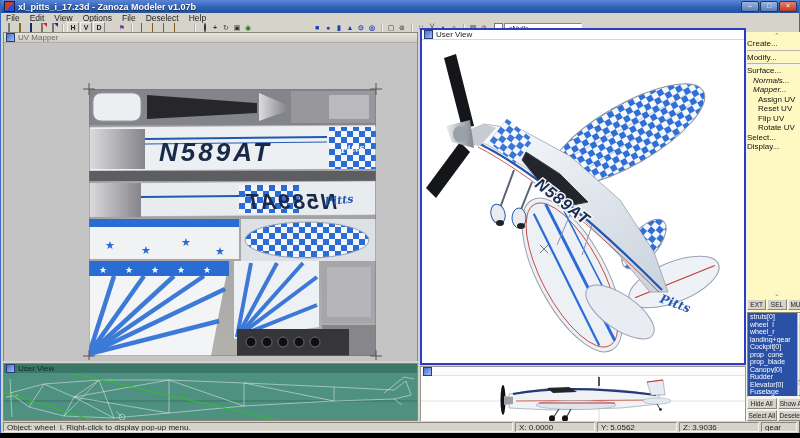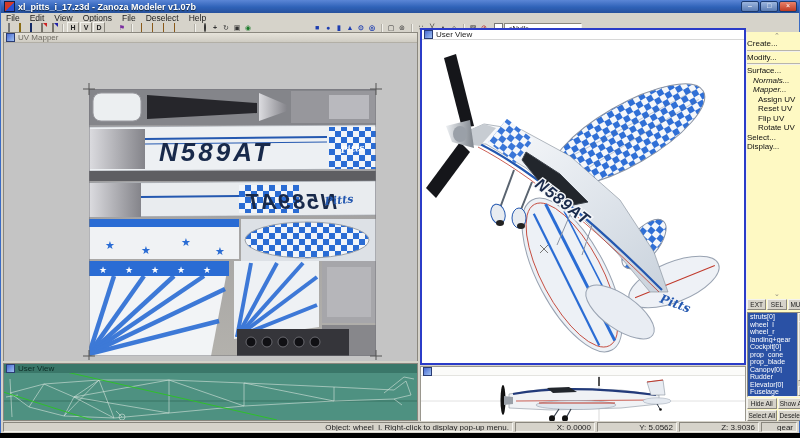--- a/index.html
+++ b/index.html
@@ -73,21 +73,21 @@
   .objrows{position:absolute;left:0;top:0;right:8px;bottom:0;}
   .objrow{height:7.5px;font-size:7px;line-height:7.5px;color:#fff;background:#2a51a5;padding-left:2px;white-space:nowrap;overflow:hidden;}
   .lscroll{position:absolute;right:0;top:0;width:8px;bottom:0;background:#d6d3ca;border-left:1px solid #b2afa6;}
   .lsb{height:8px;font-size:5px;line-height:8px;text-align:center;color:#333;border:1px solid;border-color:#f4f3ee #8a877e #8a877e #f4f3ee;background:#d6d3ca;}
   .lsthumb{position:absolute;top:8px;left:0;right:0;height:58px;border:1px solid;border-color:#f4f3ee #8a877e #8a877e #f4f3ee;background:#d6d3ca;}
   .lsb.dn{position:absolute;bottom:0;left:0;right:0;}
   .lbtns{display:grid;grid-template-columns:1fr 1fr;gap:1px;margin-top:1px;}
   .lbtn{height:9px;font-size:6.5px;line-height:9px;text-align:center;border:1px solid;border-color:#f4f3ee #8a877e #8a877e #f4f3ee;background:#d6d3ca;color:#222;white-space:nowrap;overflow:hidden;}
   
   .statusbar{position:absolute;left:0;top:421px;width:100%;height:12px;background:#d6d3ca;display:flex;align-items:center;gap:2px;padding:1px 2px;box-sizing:border-box;}
-  .sbox{border:1px solid;border-color:#8a877e #f4f3ee #f4f3ee #8a877e;height:10px;font-size:8px;line-height:10px;color:#222;padding:0 3px;box-sizing:border-box;white-space:nowrap;overflow:hidden;text-align:right;}
+  .sbox{border:1px solid;border-color:#8a877e #f4f3ee #f4f3ee #8a877e;height:10px;font-size:8px;line-height:10px;color:#222;padding:0 3px;box-sizing:border-box;white-space:nowrap;overflow:hidden;}
   .sbox.msg{flex:1;}
   .sbox.coord{width:80px;}
   .sbox.units{width:36px;}
 </style>
 </head>
 <body>
 
 <div class="win">
 
   <div class="titlebar">

